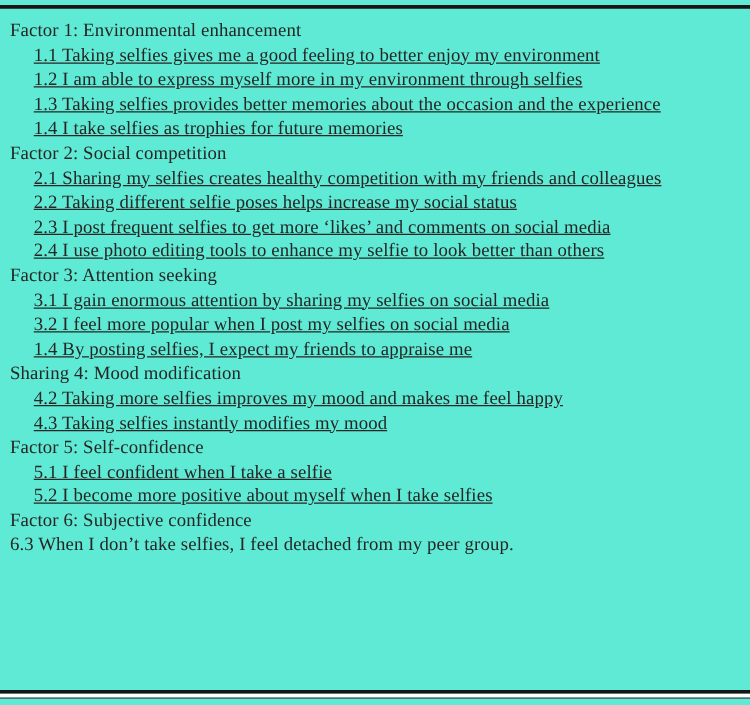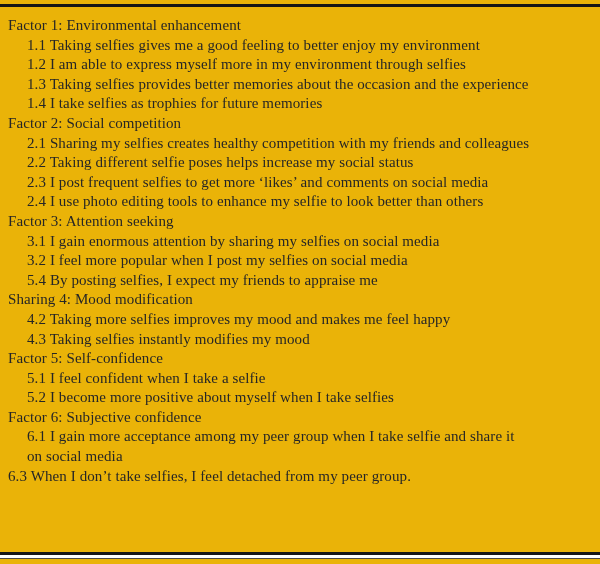--- a/index.html
+++ b/index.html
@@ -11,21 +11,21 @@
     font-family: "Liberation Serif", serif;
     overflow: hidden;
   }
   .table-frame {
     width: 600px;
     height: 564px;
     display: flex;
     flex-direction: column;
     padding-top: 4px;
     padding-bottom: 5px;
-    background: #eab308;
+    background: #5eead4;
   }
   .rule-top {
     height: 3px;
     background: #161616;
     flex: 0 0 auto;
   }
   .table-body {
     flex: 1 1 auto;
     padding: 9px 8px 4px 8px;
     color: #262626;
@@ -34,21 +34,21 @@
     overflow: hidden;
   }
   .factor-heading {
     white-space: pre-line;
     letter-spacing: 0.1px;
   }
   .scale-item {
     white-space: pre-line;
     letter-spacing: 0.1px;
   }
-  .scale-item.indented { padding-left: 19px; }
+  .scale-item.indented { padding-left: 19px; text-decoration: underline; }
   .rule-bottom-thick {
     height: 3px;
     background: #161616;
     flex: 0 0 auto;
   }
   .rule-bottom-gap {
     height: 3px;
     background: #ffffff;
     flex: 0 0 auto;
   }
@@ -70,28 +70,26 @@
       <div class="scale-item indented">1.3 Taking selfies provides better memories about the occasion and the experience</div>
       <div class="scale-item indented">1.4 I take selfies as trophies for future memories</div>
       <div class="factor-heading">Factor 2: Social competition</div>
       <div class="scale-item indented">2.1 Sharing my selfies creates healthy competition with my friends and colleagues</div>
       <div class="scale-item indented">2.2 Taking different selfie poses helps increase my social status</div>
       <div class="scale-item indented">2.3 I post frequent selfies to get more ‘likes’ and comments on social media</div>
       <div class="scale-item indented">2.4 I use photo editing tools to enhance my selfie to look better than others</div>
       <div class="factor-heading">Factor 3: Attention seeking</div>
       <div class="scale-item indented">3.1 I gain enormous attention by sharing my selfies on social media</div>
       <div class="scale-item indented">3.2 I feel more popular when I post my selfies on social media</div>
-      <div class="scale-item indented">5.4 By posting selfies, I expect my friends to appraise me</div>
+      <div class="scale-item indented">1.4 By posting selfies, I expect my friends to appraise me</div>
       <div class="factor-heading">Sharing 4: Mood modification</div>
       <div class="scale-item indented">4.2 Taking more selfies improves my mood and makes me feel happy</div>
       <div class="scale-item indented">4.3 Taking selfies instantly modifies my mood</div>
       <div class="factor-heading">Factor 5: Self-confidence</div>
       <div class="scale-item indented">5.1 I feel confident when I take a selfie</div>
       <div class="scale-item indented">5.2 I become more positive about myself when I take selfies</div>
       <div class="factor-heading">Factor 6: Subjective confidence</div>
-      <div class="scale-item indented">6.1 I gain more acceptance among my peer group when I take selfie and share it
-on social media</div>
       <div class="scale-item">6.3 When I don’t take selfies, I feel detached from my peer group.</div>
     </div>
   <div class="rule-bottom-thick"></div>
   <div class="rule-bottom-gap"></div>
   <div class="rule-bottom-thin"></div>
 </div>
 
 </body></html>

